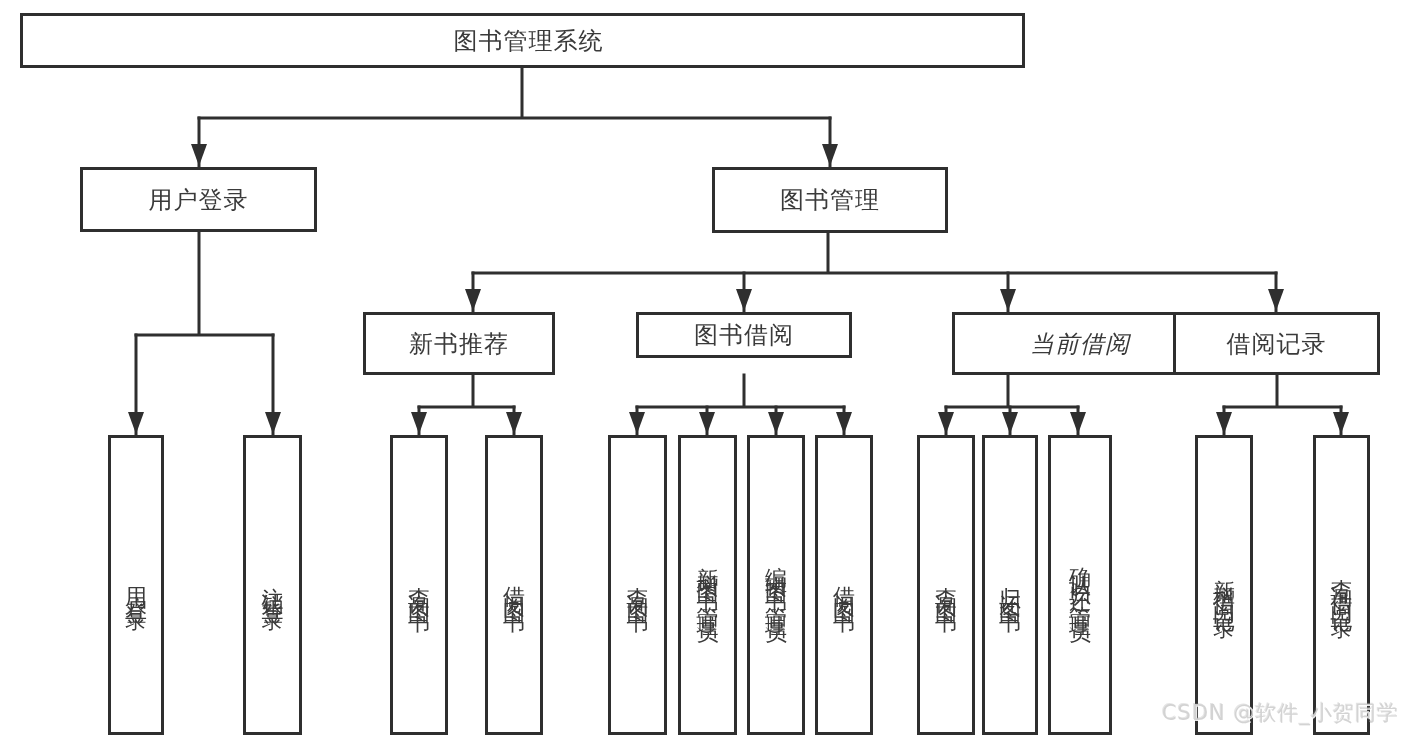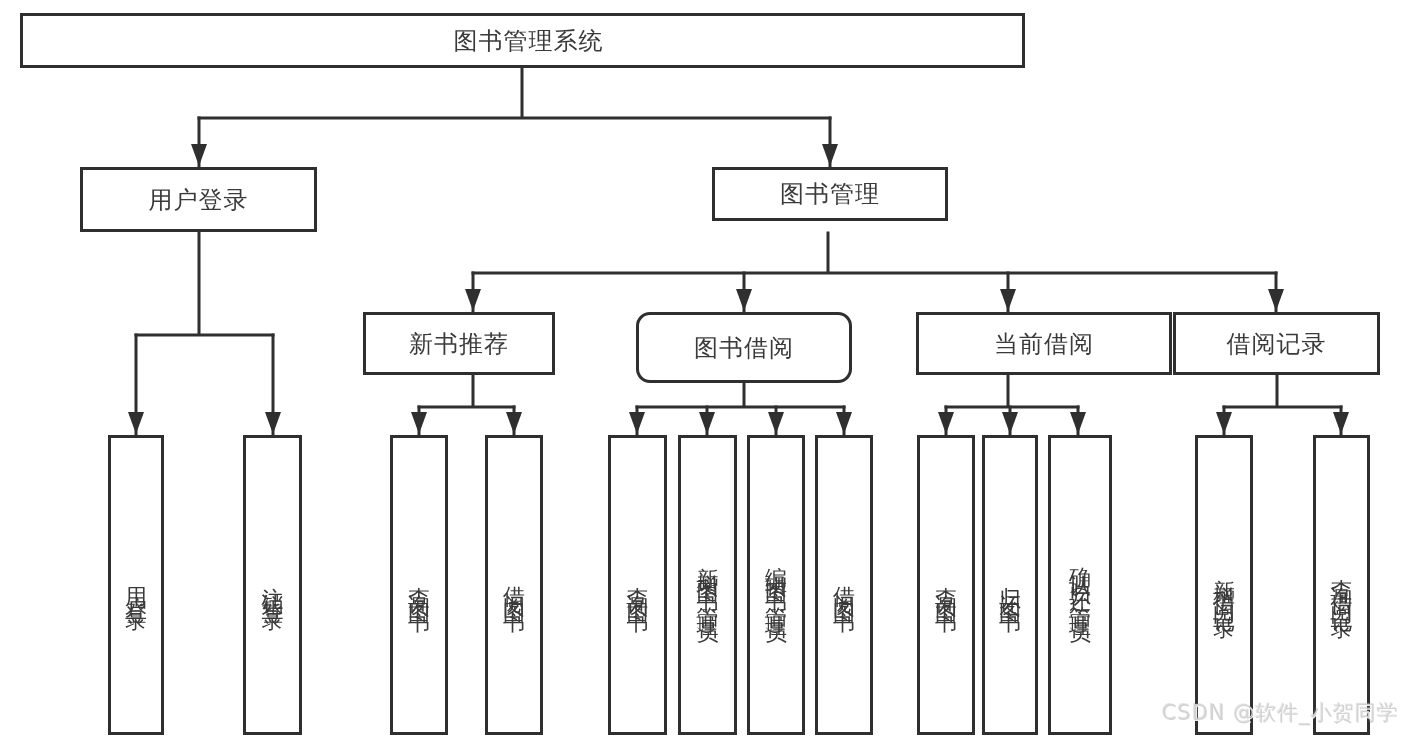--- a/index.html
+++ b/index.html
@@ -15,24 +15,24 @@
   }
   .node.h { font-size:24px; letter-spacing:1px; line-height:1; }
   .node.v {
     writing-mode:vertical-rl; text-orientation:mixed;
     font-size:22px; letter-spacing:8px; line-height:1;
     top:435px; height:300px;
   }
   
   #n-root        { left:20px;   top:13px;  width:1005px; height:55px;padding-left:12px; }
   #n-user-login  { left:80px;   top:167px; width:237px;  height:65px; }
-  #n-book-mgmt   { left:712px;  top:167px; width:236px;  height:54px; }
+  #n-book-mgmt   { left:712px;  top:167px; width:236px;  height:66px; }
   #n-new-rec     { left:363px;  top:312px; width:192px;  height:63px; }
-  #n-book-borrow { left:636px;  top:312px; width:216px;  height:71px;border-radius:14px; }
-  #n-cur-borrow  { left:916px;  top:312px; width:256px;  height:63px; }
+  #n-book-borrow { left:636px;  top:312px; width:216px;  height:46px; }
+  #n-cur-borrow  { left:952px;  top:312px; width:256px;  height:63px;font-style:italic; }
   #n-records     { left:1173px; top:312px; width:207px;  height:63px; }
   
   #n-ul-login   { left:108px;  width:56px; }
   #n-ul-logout  { left:243px;  width:59px; }
   #n-nb-query   { left:390px;  width:58px; }
   #n-nb-borrow  { left:485px;  width:58px; }
   #n-bb-query   { left:608px;  width:59px; }
   #n-bb-add     { left:678px;  width:59px; }
   #n-bb-edit    { left:747px;  width:58px; }
   #n-bb-borrow  { left:815px;  width:58px; }

